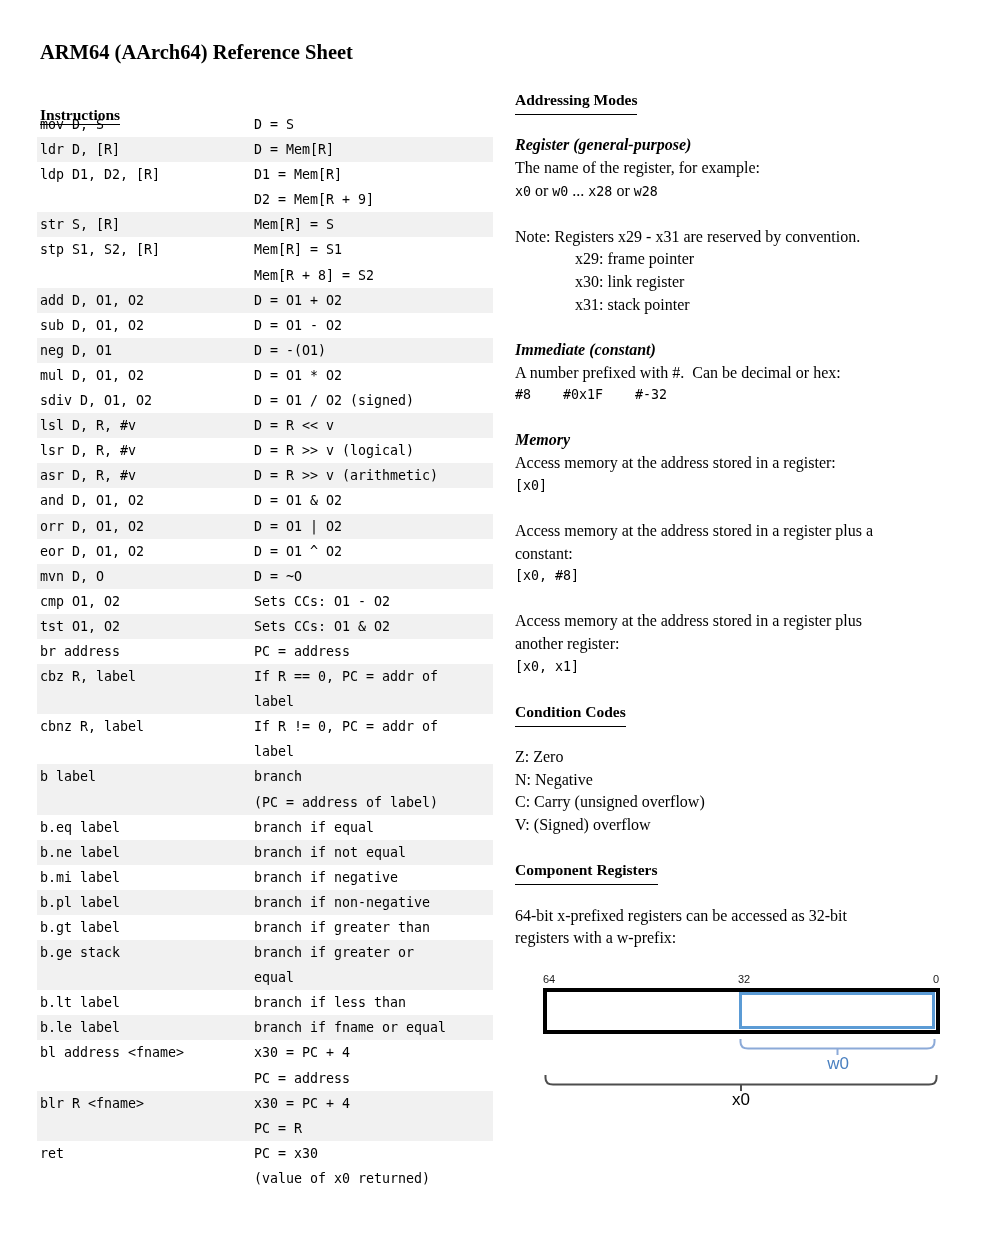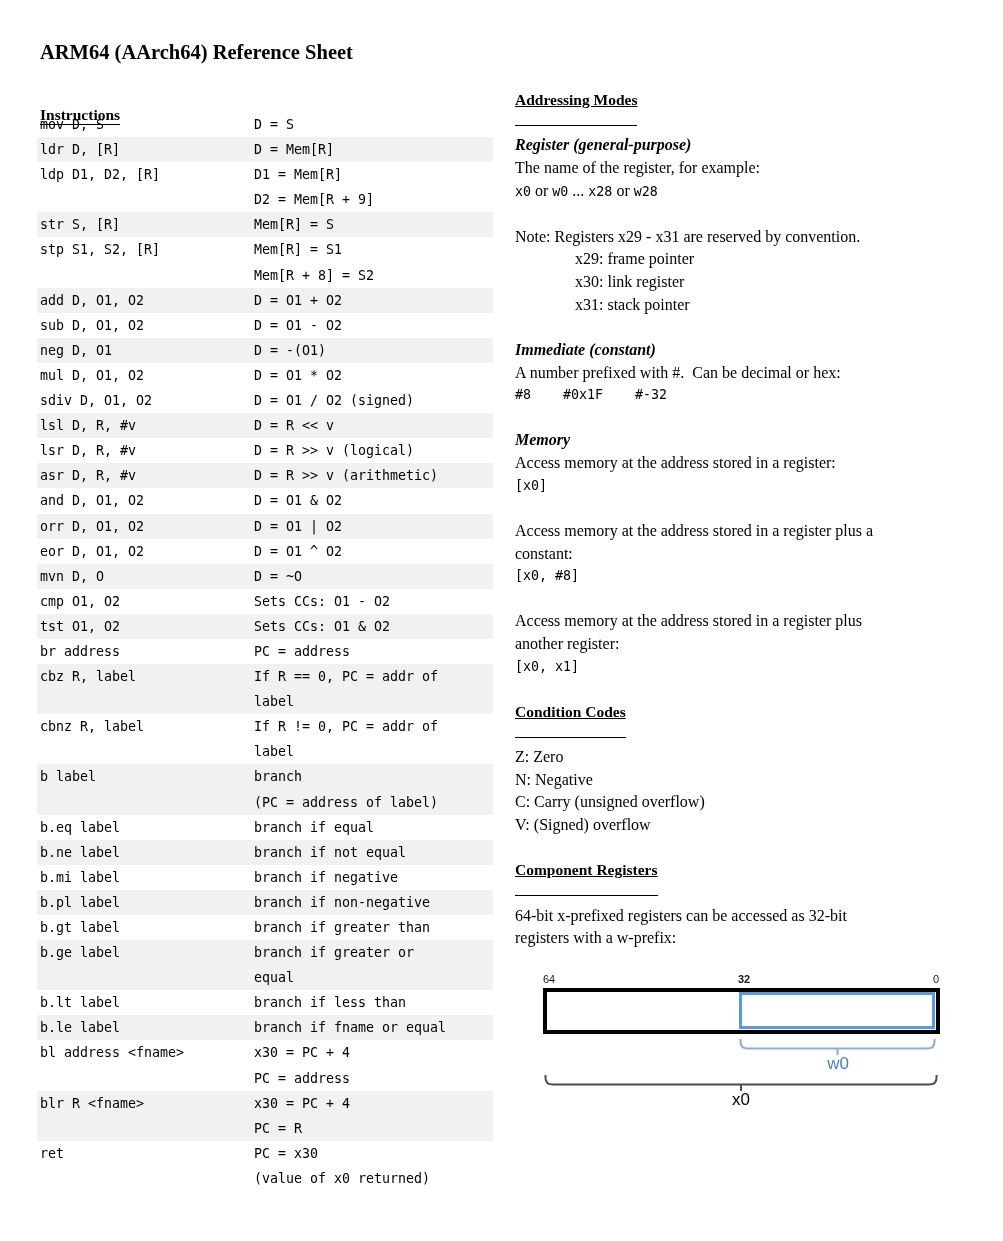--- a/index.html
+++ b/index.html
@@ -35,37 +35,37 @@
   .dline{line-height:25.1px;}
   
   .right-col{
     position:absolute;left:515px;top:89px;width:474px;
     font-size:16px;line-height:22.63px;
   }
   .rc-heading{
     font-size:15.5px;font-weight:bold;line-height:22.63px;
     margin-bottom:22.63px;
   }
-  .rc-heading span{border-bottom:1.6px solid #000;padding-bottom:17px;text-decoration:underline;}
+  .rc-heading span{border-bottom:1.6px solid #000;padding-bottom:6px;}
   .rc-group{margin-bottom:22.63px;}
   .rc-line{line-height:22.63px;min-height:22.63px;white-space:pre-wrap;}
   .rc-line.subheading{font-weight:bold;font-style:italic;}
   .rc-line.serif-indent{padding-left:60px;}
   .rc-line.mono, .rc-group span.mono{
     font-family:"DejaVu Sans Mono", monospace;font-size:13.3px;
   }
   .rc-group span.serif{font-family:"Liberation Serif", serif;font-size:16px;margin-top:44px;}
   
   .diagram{
     position:absolute;left:543px;top:971px;width:397px;height:150px;
     font-family:"Liberation Sans", sans-serif;
   }
   .bit-label{position:absolute;font-size:11px;color:#1a1a1a;top:2px;}
   .bit-64{left:0;}
-  .bit-32{left:188px;width:26px;text-align:center;font-weight:bold;}
+  .bit-32{left:188px;width:26px;text-align:center;}
   .bit-0{right:1px;}
   .reg-box{
     position:absolute;left:0;top:17px;width:389px;height:38px;
     border:4px solid #000;background:#fff;
   }
   .w-box{
     position:absolute;left:196px;top:21px;width:190px;height:31px;
     border:3px solid #5b9bd5;background:#fff;
   }
   .brace{position:absolute;}
@@ -196,21 +196,21 @@
     </div>
     <div class="irow shaded">
       <div class="c1">b.pl label</div>
       <div class="c2"><div class="dline">branch if non-negative</div></div>
     </div>
     <div class="irow">
       <div class="c1">b.gt label</div>
       <div class="c2"><div class="dline">branch if greater than</div></div>
     </div>
     <div class="irow shaded">
-      <div class="c1">b.ge label</div>
+      <div class="c1">b.ge stack</div>
       <div class="c2"><div class="dline">branch if greater or</div><div class="dline">equal</div></div>
     </div>
     <div class="irow">
       <div class="c1">b.lt label</div>
       <div class="c2"><div class="dline">branch if less than</div></div>
     </div>
     <div class="irow shaded">
       <div class="c1">b.le label</div>
       <div class="c2"><div class="dline">branch if fname or equal</div></div>
     </div>

